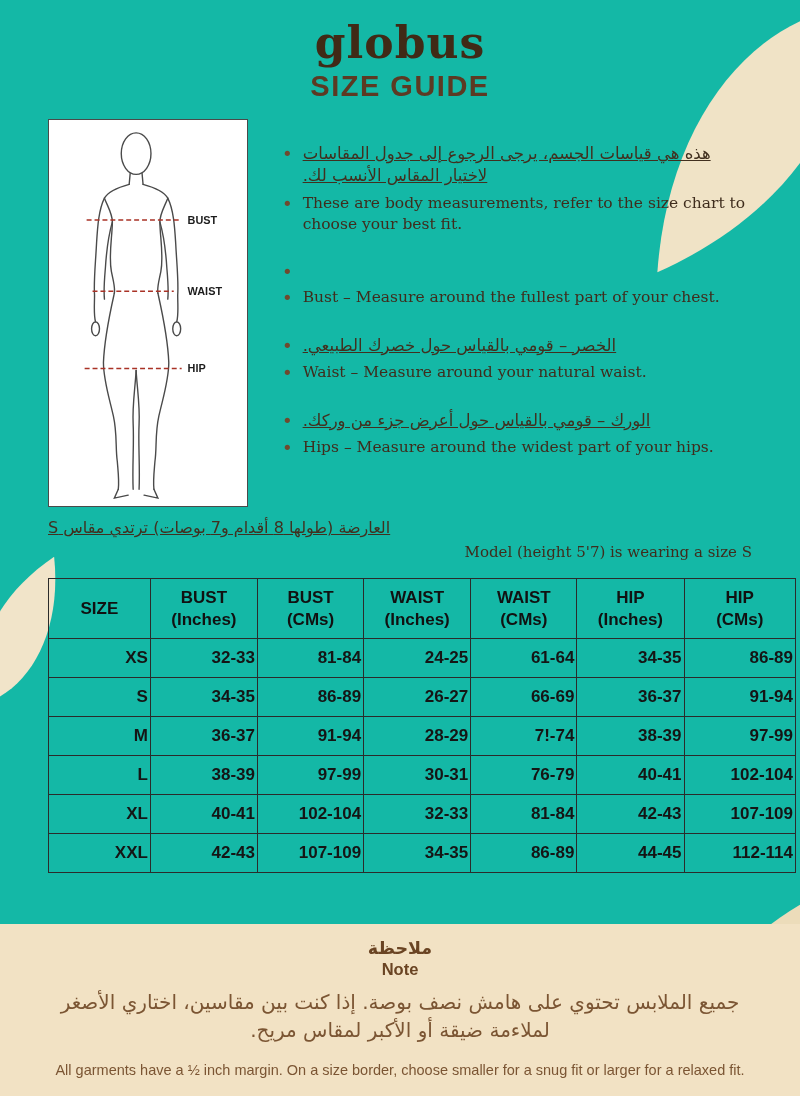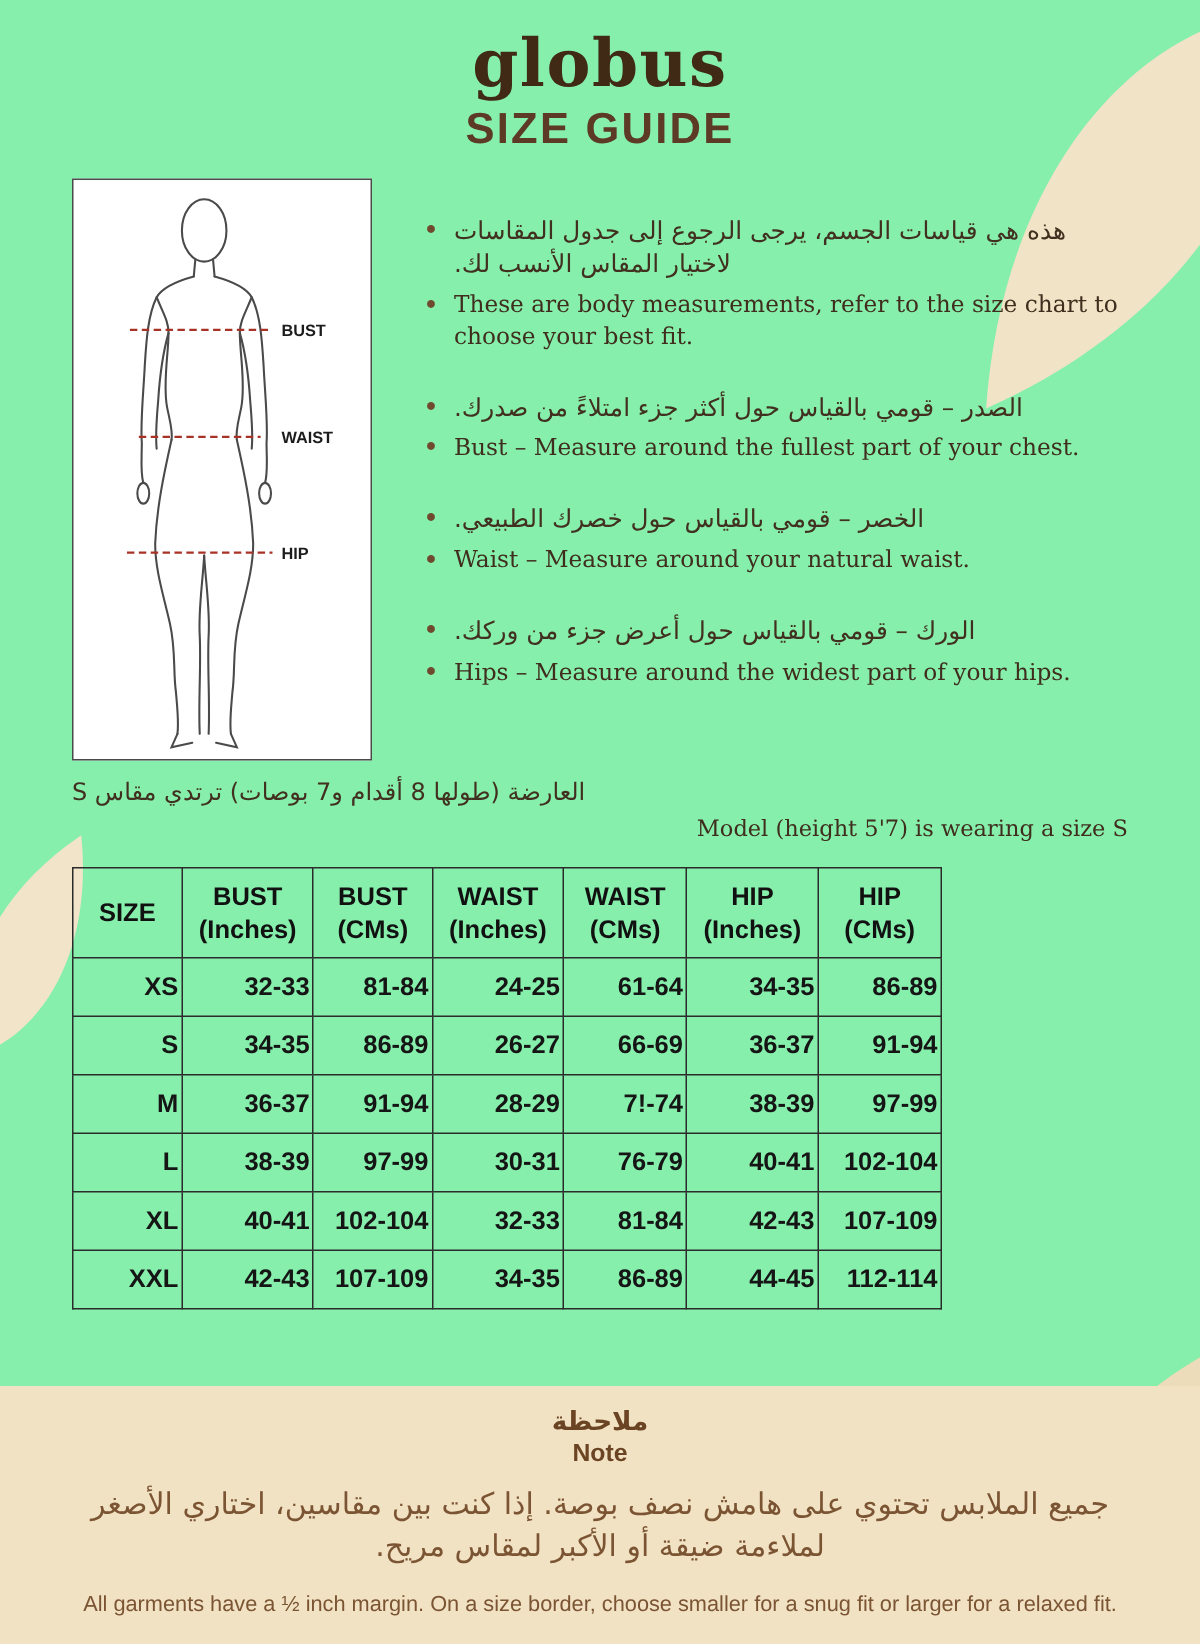--- a/index.html
+++ b/index.html
@@ -2,21 +2,21 @@
 <html><head>
 <meta charset="utf-8">
 <title>Size Guide</title>
 <style>
   * { box-sizing: border-box; }
   body { margin: 0; background: #cfcfcf; font-family: "DejaVu Sans", sans-serif; }
   .page {
     position: relative;
     width: 800px; height: 1096px;
     margin: 0 auto;
-    background: #86efac;
+    background: #14b8a6;
     overflow: hidden;
     display: flex; flex-direction: column;
   }
   .leaf { position: absolute; z-index: 0; pointer-events: none; }
   .content { position: relative; z-index: 1; }
 
   
   header { text-align: center; padding-top: 20px; }
   .brand {
     font-family: "DejaVu Serif", serif;
@@ -53,36 +53,37 @@
 
   .bullets { flex: 1; padding-top: 24px; }
   .b-group { margin-bottom: 26px; }
   .b-item { display: flex; align-items: flex-start; margin-bottom: 5px; }
   .dot { color: #6f4a2e; font-size: 18px; line-height: 1.2; margin-right: 10px; flex: none; }
   .ar-text {
     direction: rtl; text-align: left;
     font-family: "DejaVu Sans", sans-serif;
     font-size: 16.5px; color: #41301f; line-height: 1.35;
     margin: 0;
+    text-decoration: underline;
   }
   .en-text {
     font-family: "DejaVu Serif", serif;
     font-size: 15.5px; color: #3f2d1d; line-height: 1.35;
     margin: 0;
   }
 
   
   .model-note { margin: 10px 48px 0 48px; }
   .model-note .ar-text { font-size: 16px; margin-bottom: 3px; }
   .model-note .en-text { font-size: 15px; text-align: right; }
 
   
   table.size-table {
     margin: 16px 48px 0 48px;
-    width: 580px;
+    width: 748px;
     border-collapse: collapse;
     background: transparent;
   }
   .size-table th, .size-table td {
     border: 1.5px solid #2b2b2b;
     text-align: center; vertical-align: middle;
     padding: 5px 2px;
   }
   .size-table th.h-en {
     font-family: "Liberation Sans", sans-serif;
@@ -183,21 +184,20 @@
           <p class="ar-text">هذه هي قياسات الجسم، يرجى الرجوع إلى جدول المقاسات لاختيار المقاس الأنسب لك.</p>
         </div>
         <div class="b-item">
           <span class="dot">•</span>
           <p class="en-text">These are body measurements, refer to the size chart to choose your best fit.</p>
         </div>
       </div>
       <div class="b-group">
         <div class="b-item">
           <span class="dot">•</span>
-          <p class="ar-text">الصدر – قومي بالقياس حول أكثر جزء امتلاءً من صدرك.</p>
         </div>
         <div class="b-item">
           <span class="dot">•</span>
           <p class="en-text">Bust – Measure around the fullest part of your chest.</p>
         </div>
       </div>
       <div class="b-group">
         <div class="b-item">
           <span class="dot">•</span>
           <p class="ar-text">الخصر – قومي بالقياس حول خصرك الطبيعي.</p>

